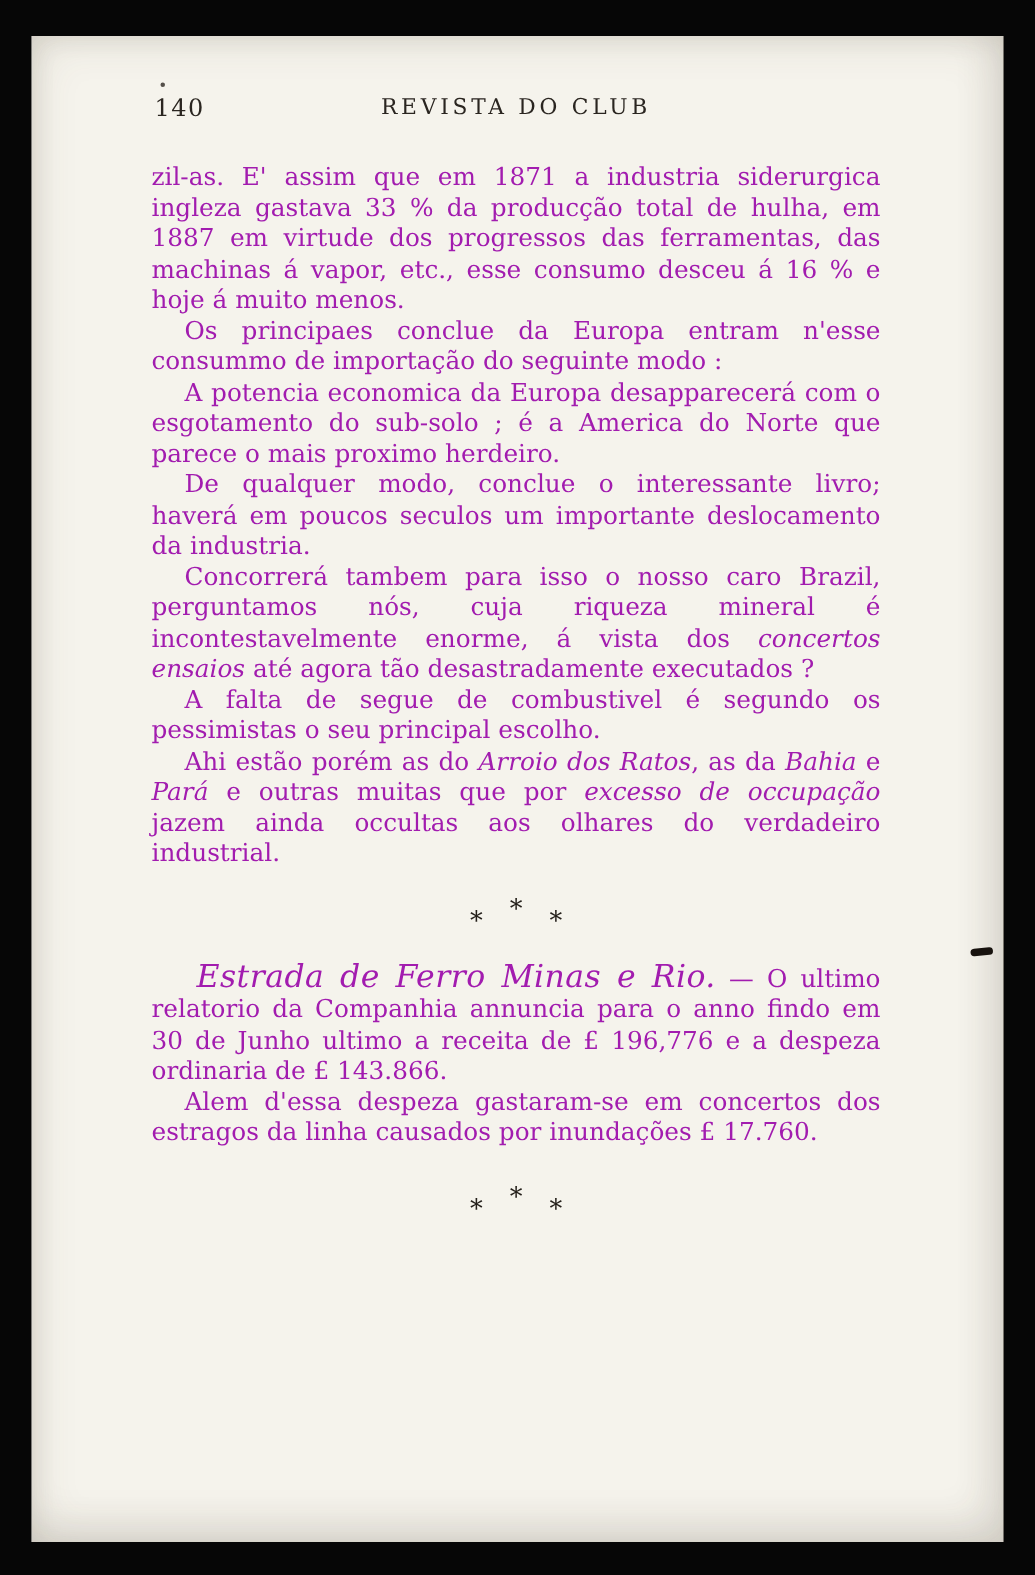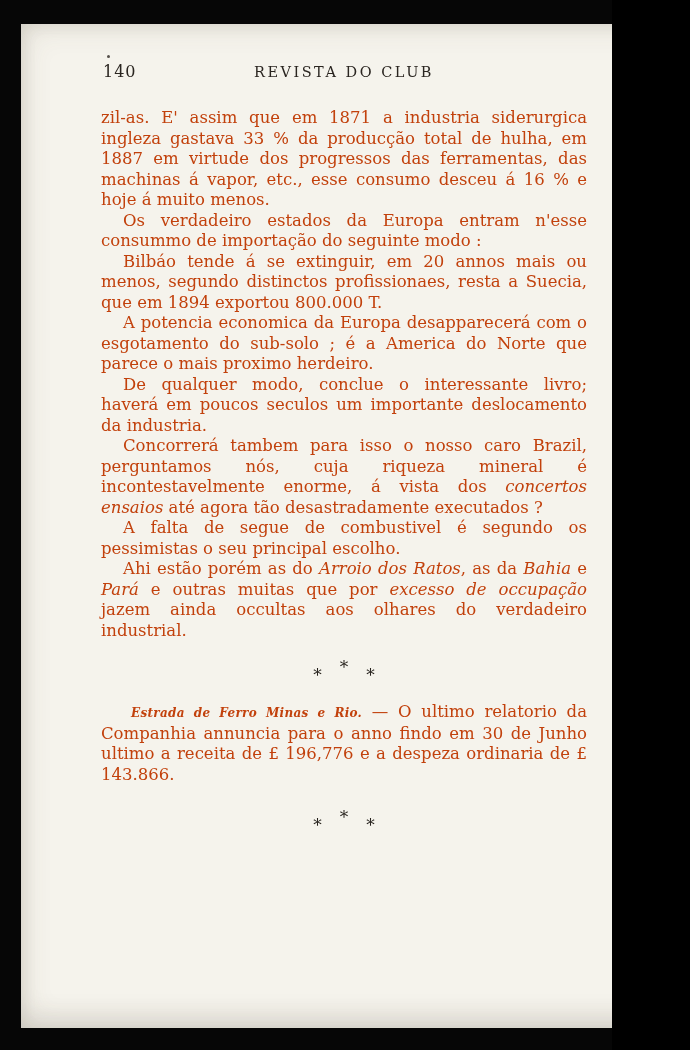--- a/index.html
+++ b/index.html
@@ -2,21 +2,21 @@
 <html lang="pt"><head>
 <meta charset="utf-8">
 <style>
   html, body {
     margin: 0;
     padding: 0;
     background: #000;
   }
   .scan {
     position: relative;
-    width: 612px;
+    width: 690px;
     height: 1050px;
     background: #060606;
     overflow: hidden;
   }
   .page {
     position: absolute;
     left: 21px;
     top: 24px;
     width: 648px;
     height: 1004px;
@@ -47,35 +47,35 @@
     display: block;
     text-align: center;
     font-size: 14.5px;
     letter-spacing: 2.5px;
     padding-top: 2px;
   }
   .body-text {
     font-family: "DejaVu Serif", serif;
     font-size: 16.5px;
     line-height: 20.5px;
-    color: #c2410c;
+    color: #a21caf;
   }
   .para {
     margin: 0;
     text-align: justify;
     text-indent: 22px;
     hyphens: auto;
   }
   .para.no-indent { text-indent: 0; }
   .it { font-style: italic; }
   .article-title {
-    font-weight: 700;
+    font-weight: 400;
     font-style: italic;
     letter-spacing: .3px;
-    font-size: 12px;
+    font-size: 21px;
   }
   .railroad .para.lead { text-indent: 30px; }
   .asterism {
     text-align: center;
     margin: 24px 0 17px 0;
     font-size: 17px;
     color: #241f1a;
     font-family: "DejaVu Serif", serif;
   }
   .asterism .ast { display: inline-block; margin: 0 9px; }
@@ -110,32 +110,32 @@
     <div class="artifact-dash"></div>
     <div class="inner">
 
       <header class="pg-header">
         <span class="pg-num">140</span>
         <span class="pg-title">REVISTA DO CLUB</span>
       </header>
 
       <div class="body-text">
         <p class="para no-indent"><span>zil-as. E' assim que em 1871 a industria siderurgica ingleza gastava 33 % da producção total de hulha, em 1887 em virtude dos progressos das ferramentas, das machinas á vapor, etc., esse consumo desceu á 16 % e hoje á muito menos.</span></p>
-        <p class="para"><span>Os verdadeiro estados da Europa entram n'esse consummo de importação do seguinte modo :</span></p>
-        <p class="para"><span>Bilbáo tende á se extinguir, em 20 annos mais ou menos, segundo distinctos profissionaes, resta a Suecia, que em 1894 exportou 800.000 T.</span></p>
+        <p class="para"><span>Os principaes conclue da Europa entram n'esse consummo de importação do seguinte modo :</span></p>
         <p class="para"><span>A potencia economica da Europa desapparecerá com o esgotamento do sub-solo ; é a America do Norte que parece o mais proximo herdeiro.</span></p>
         <p class="para"><span>De qualquer modo, conclue o interessante livro; haverá em poucos seculos um importante deslocamento da industria.</span></p>
         <p class="para"><span>Concorrerá tambem para isso o nosso caro Brazil, perguntamos nós, cuja riqueza mineral é incontestavelmente enorme, á vista dos </span><span class="it">concertos ensaios</span><span> até agora tão desastradamente executados ?</span></p>
         <p class="para"><span>A falta de segue de combustivel é segundo os pessimistas o seu principal escolho.</span></p>
         <p class="para"><span>Ahi estão porém as do </span><span class="it">Arroio dos Ratos</span><span>, as da </span><span class="it">Bahia</span><span> e </span><span class="it">Pará</span><span> e outras muitas que por </span><span class="it">excesso de occupação</span><span> jazem ainda occultas aos olhares do verdadeiro industrial.</span></p>
       </div>
 
       <div class="asterism"><span class="ast">*</span><span class="ast mid">*</span><span class="ast">*</span></div>
 
       <div class="body-text railroad">
         <p class="para lead"><span class="article-title">Estrada de Ferro Minas e Rio.</span><span> — O ultimo relatorio da Companhia annuncia para o anno findo em 30 de Junho ultimo a receita de £ 196,776 e a despeza ordinaria de £ 143.866.</span></p>
+        <p class="para"><span>Alem d'essa despeza gastaram-se em concertos dos estragos da linha causados por inundações £ 17.760.</span></p>
       </div>
 
       <div class="asterism second"><span class="ast">*</span><span class="ast mid">*</span><span class="ast">*</span></div>
 
     </div>
   </div>
 </div>
 
 </body></html>

